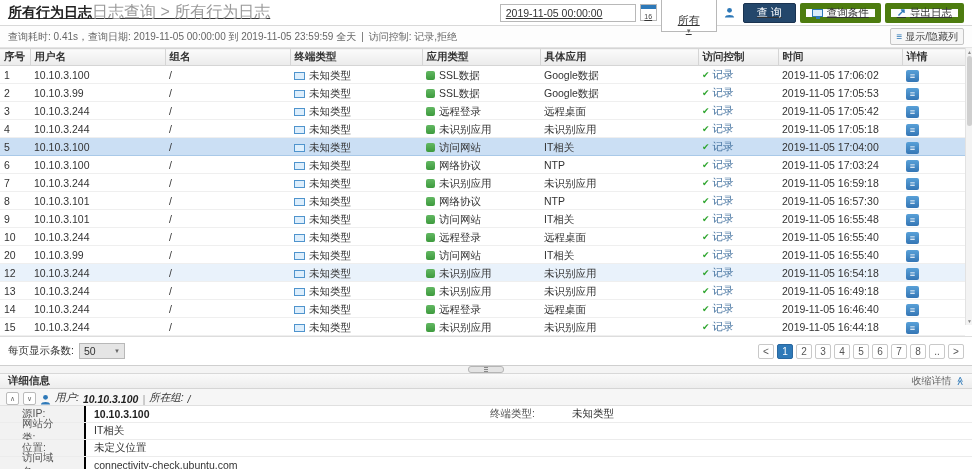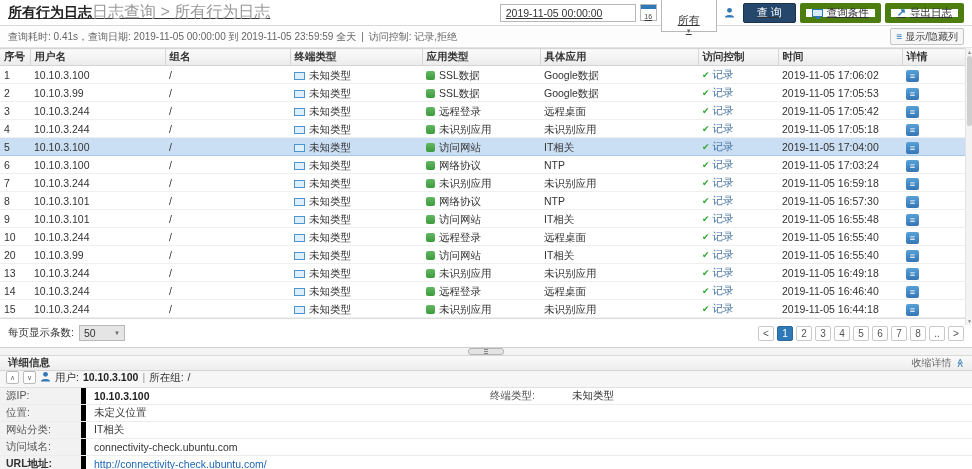--- a/index.html
+++ b/index.html
@@ -47,27 +47,27 @@
 
   .splitter { height: 9px; background: #f4f4f4; border-top: 1px solid #cfcfcf; border-bottom: 1px solid #d8d8d8; position: relative; }
   .splitter .handle { position: absolute; left: 50%; top: 0; transform: translateX(-50%); width: 36px; height: 7px; background: #e3e3e3; border: 1px solid #b5b5b5; border-radius: 3px; cursor: row-resize; display:flex; align-items:center; justify-content:center; }
   .splitter .handle::after { content:""; width: 4px; height: 1px; background: #888; box-shadow: 0 -2px 0 #888, 0 2px 0 #888; }
 
   .details-header { height: 15px; background: linear-gradient(#fafafa, #ededed); border-bottom: 1px solid #d5d5d5; display: flex; align-items: center; padding: 0 8px; }
   .details-title { font-weight: bold; font-size: 10.5px; color: #333; }
   .collapse-link { margin-left: auto; color: #666; font-size: 10px; display: flex; align-items: center; gap: 3px; cursor: pointer; }
   .chev-up { display: inline-block; transform: rotate(-90deg); color: var(--accent, #2e79b8); font-size: 9px; }
 
-  .user-bar { height: 17px; display: flex; align-items: flex-start; gap: 4px; padding: 0 6px; background: #f6f6f6; border-bottom: 1px solid #e0e0e0; font-size: 10.5px; }
+  .user-bar { height: 17px; display: flex; align-items: flex-end; gap: 4px; padding: 0 6px; background: #f6f6f6; border-bottom: 1px solid #e0e0e0; font-size: 10.5px; font-style: italic; }
   .nav-btn { width: 13px; height: 13px; border: 1px solid #bbb; background: #fff; display: flex; align-items: center; justify-content: center; font-size: 7px; color: #666; cursor: pointer; border-radius: 2px; }
   .ub-strong { font-weight: bold; color: #222; }
   .ub-sep { color: #999; }
 
   .drow { display: flex; height: 17px; border-bottom: 1px solid #ececec; font-size: 10.5px; align-items: stretch; }
-  .dlabel { width: 86px; background: #f2f2f2; border-right: 5px solid #000000; display: flex; align-items: center; padding: 0 6px; color: #555; flex: none; }
+  .dlabel { width: 86px; background: #f2f2f2; border-right: 2px solid #000000; display: flex; align-items: center; padding: 0 22px; color: #555; flex: none; }
   .dlabel.bold { font-weight: bold; color: #333; }
   .dvalue { flex: 1; display: flex; align-items: center; padding: 0 8px; white-space: nowrap; overflow: hidden; }
   .dvalue.half { flex: 0 0 398px; }
   .dvalue.strong { font-weight: bold; color: #222; }
   .dlabel2 { width: 80px; display: flex; align-items: center; padding: 0 6px; color: #555; flex: none; }
   a.link { color: var(--link, #1a66b3); text-decoration: underline; cursor: pointer; }
 
   .vscroll { position: absolute; top: 48px; right: 0; width: 7px; height: 277px; background: #f3f3f3; border-left: 1px solid #e2e2e2; }
   .vscroll .thumb { position: absolute; top: 8px; left: 1px; width: 5px; height: 70px; background: #cfcfcf; border-radius: 3px; cursor: grab; }
   .vscroll .arr { position: absolute; left: 0; width: 7px; height: 8px; font-size: 5px; color: #888; text-align: center; line-height: 8px; cursor: pointer; }
@@ -257,20 +257,31 @@
         </tr>
         <tr>
           <td>20</td>
           <td>10.10.3.99</td>
           <td>/</td>
           <td><span class="term-icon"></span>未知类型</td>
           <td><span class="app-icon"></span>访问网站</td>
           <td>IT相关</td>
           <td><span class="check-glyph">✔</span><span class="ctrl-text">记录</span></td>
           <td>2019-11-05 16:55:40</td>
+          <td><span class="detail-icon">≡</span></td>
+        </tr>
+        <tr data-state="hover">
+          <td>12</td>
+          <td>10.10.3.244</td>
+          <td>/</td>
+          <td><span class="term-icon"></span>未知类型</td>
+          <td><span class="app-icon"></span>未识别应用</td>
+          <td>未识别应用</td>
+          <td><span class="check-glyph">✔</span><span class="ctrl-text">记录</span></td>
+          <td>2019-11-05 16:54:18</td>
           <td><span class="detail-icon">≡</span></td>
         </tr>
         <tr>
           <td>13</td>
           <td>10.10.3.244</td>
           <td>/</td>
           <td><span class="term-icon"></span>未知类型</td>
           <td><span class="app-icon"></span>未识别应用</td>
           <td>未识别应用</td>
           <td><span class="check-glyph">✔</span><span class="ctrl-text">记录</span></td>
@@ -354,26 +365,26 @@
   </div>
 
   <div>
       <div class="drow">
         <div class="dlabel">源IP:</div>
         <div class="dvalue strong half">10.10.3.100</div>
         <div class="dlabel2">终端类型:</div>
         <div class="dvalue">未知类型</div>
       </div>
       <div class="drow">
+        <div class="dlabel">网站分类:</div>
+        <div class="dvalue">IT相关</div>
+      </div>
+      <div class="drow">
         <div class="dlabel">位置:</div>
         <div class="dvalue">未定义位置</div>
-      </div>
-      <div class="drow">
-        <div class="dlabel">网站分类:</div>
-        <div class="dvalue">IT相关</div>
       </div>
       <div class="drow">
         <div class="dlabel">访问域名:</div>
         <div class="dvalue">connectivity-check.ubuntu.com</div>
       </div>
       <div class="drow">
         <div class="dlabel bold">URL地址:</div>
         <div class="dvalue">
           <a class="link">http://connectivity-check.ubuntu.com/</a>
         </div>

